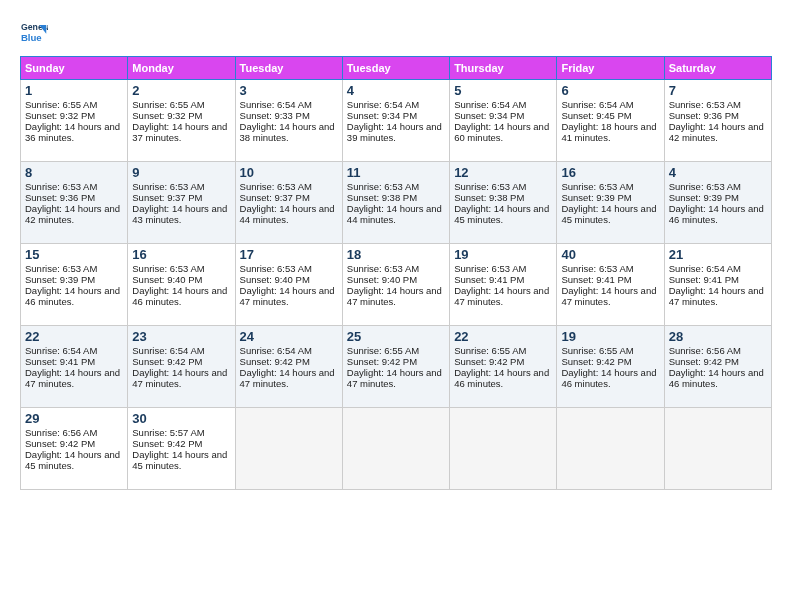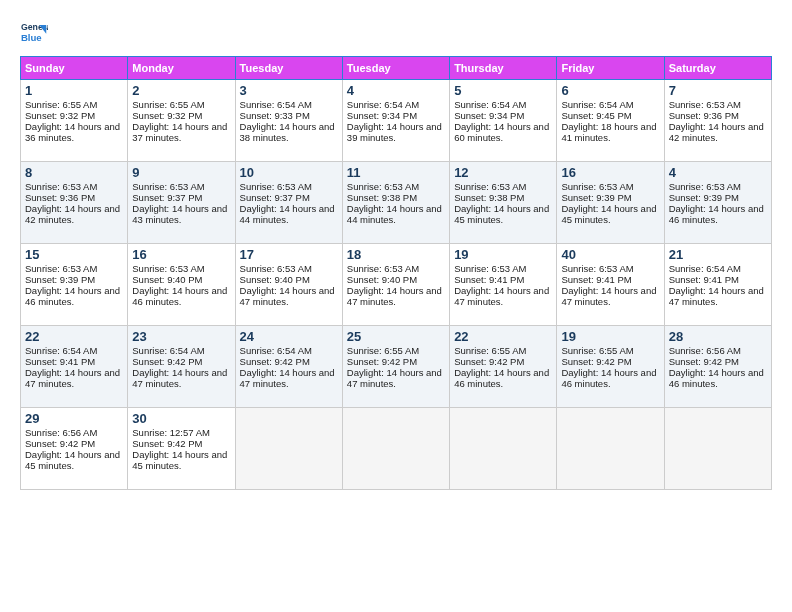--- a/index.html
+++ b/index.html
@@ -148,21 +148,21 @@
           <td><span class="day-num">22</span><span>Sunrise: 6:54 AM</span><br><span>Sunset: 9:41 PM</span><br><span>Daylight: 14 hours and 47 minutes.</span></td>
           <td><span class="day-num">23</span><span>Sunrise: 6:54 AM</span><br><span>Sunset: 9:42 PM</span><br><span>Daylight: 14 hours and 47 minutes.</span></td>
           <td><span class="day-num">24</span><span>Sunrise: 6:54 AM</span><br><span>Sunset: 9:42 PM</span><br><span>Daylight: 14 hours and 47 minutes.</span></td>
           <td><span class="day-num">25</span><span>Sunrise: 6:55 AM</span><br><span>Sunset: 9:42 PM</span><br><span>Daylight: 14 hours and 47 minutes.</span></td>
           <td><span class="day-num">22</span><span>Sunrise: 6:55 AM</span><br><span>Sunset: 9:42 PM</span><br><span>Daylight: 14 hours and 46 minutes.</span></td>
           <td><span class="day-num">19</span><span>Sunrise: 6:55 AM</span><br><span>Sunset: 9:42 PM</span><br><span>Daylight: 14 hours and 46 minutes.</span></td>
           <td><span class="day-num">28</span><span>Sunrise: 6:56 AM</span><br><span>Sunset: 9:42 PM</span><br><span>Daylight: 14 hours and 46 minutes.</span></td>
         </tr>
         <tr>
           <td><span class="day-num">29</span><span>Sunrise: 6:56 AM</span><br><span>Sunset: 9:42 PM</span><br><span>Daylight: 14 hours and 45 minutes.</span></td>
-          <td><span class="day-num">30</span><span>Sunrise: 12:57 AM</span><br><span>Sunset: 9:42 PM</span><br><span>Daylight: 14 hours and 45 minutes.</span></td>
+          <td><span class="day-num">30</span><span>Sunrise: 5:57 AM</span><br><span>Sunset: 9:42 PM</span><br><span>Daylight: 14 hours and 45 minutes.</span></td>
           <td class="cell-empty"></td>
           <td class="cell-empty"></td>
           <td class="cell-empty"></td>
           <td class="cell-empty"></td>
           <td class="cell-empty"></td>
         </tr>
       </tbody>
   </table>
 </div>
 

